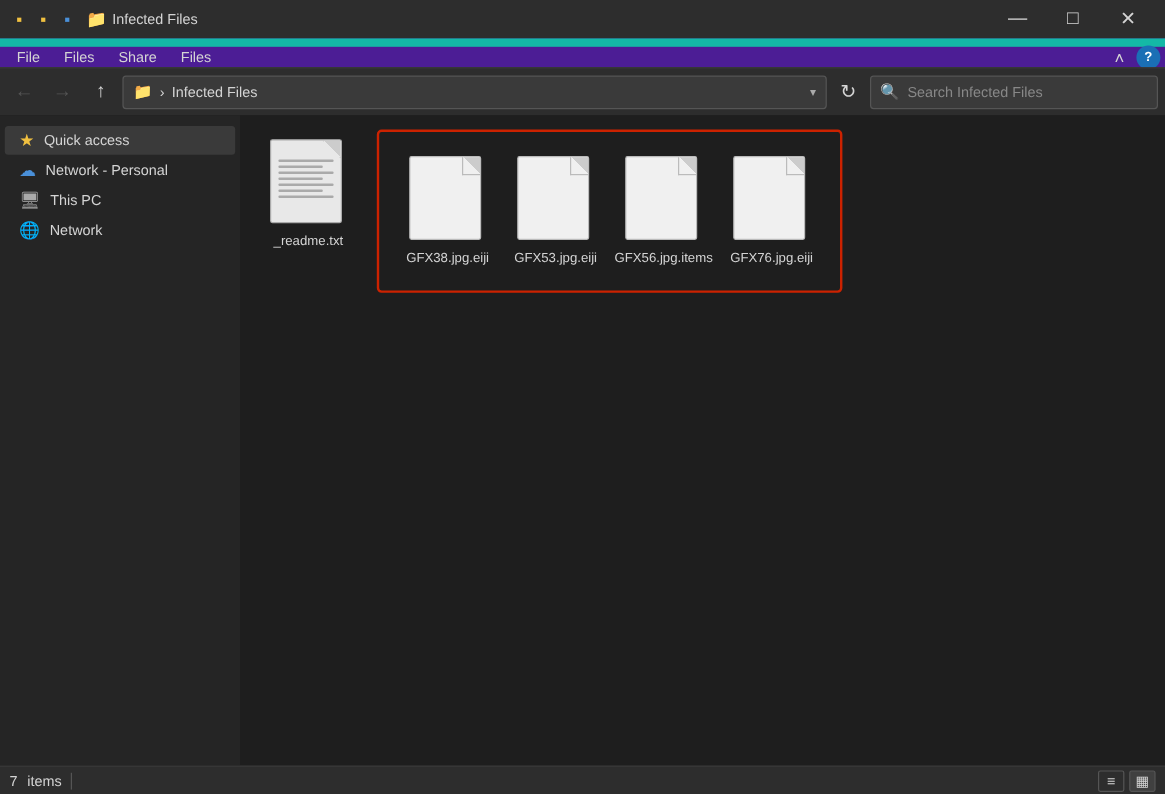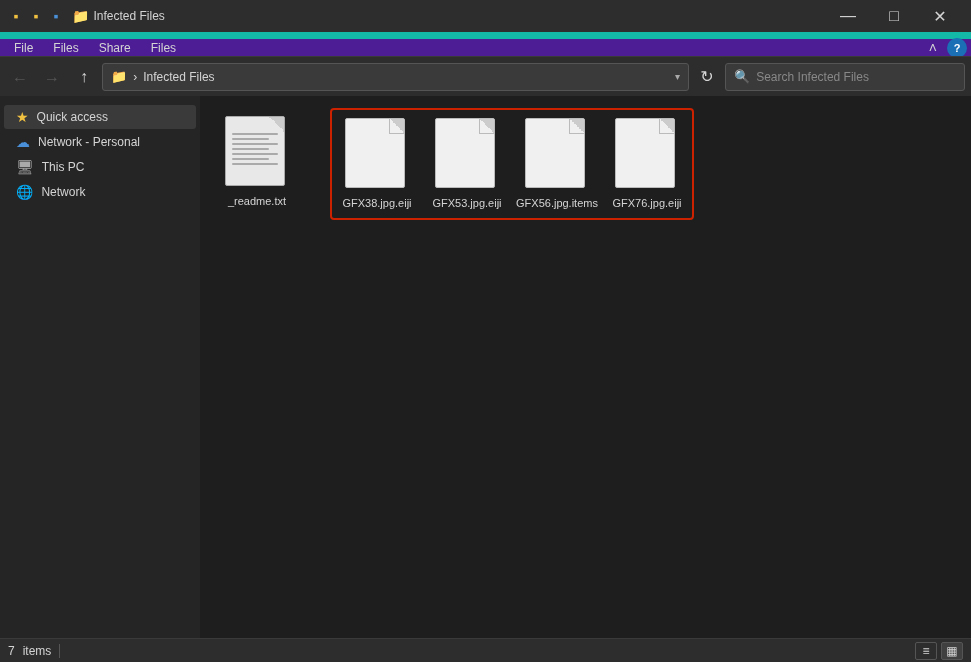--- a/index.html
+++ b/index.html
@@ -223,21 +223,21 @@
     
     .file-area {
       flex: 1;
       background: #1e1e1e;
       padding: 12px;
       overflow-y: auto;
     }
     .files-grid {
       display: flex;
       flex-wrap: wrap;
-      gap: 24px;
+      gap: 8px;
       align-content: flex-start;
     }
 
     
     .file-item {
       width: 90px;
       display: flex;
       flex-direction: column;
       align-items: center;
       gap: 4px;
@@ -452,21 +452,21 @@
               <div class="line"></div>
               <div class="line"></div>
               <div class="line"></div>
               <div class="line"></div>
             </div>
           </div>
         </div>
         <span class="file-name">_readme.txt</span>
       </div>
 
-      <div class="infected-group" style="border: 2px solid #cc2200; border-radius: 4px; display: flex; gap: 0; padding: 0;">
+      <div class="infected-group" style="border: 2px solid #cc2200; border-radius: 4px; display: flex; gap: 0; padding: 12px;">
 
         <div class="file-item">
           <div class="file-icon-wrapper">
             <div class="file-icon-eiji"></div>
           </div>
           <span class="file-name">GFX38.jpg.eiji</span>
         </div>
 
         <div class="file-item">
           <div class="file-icon-wrapper">

